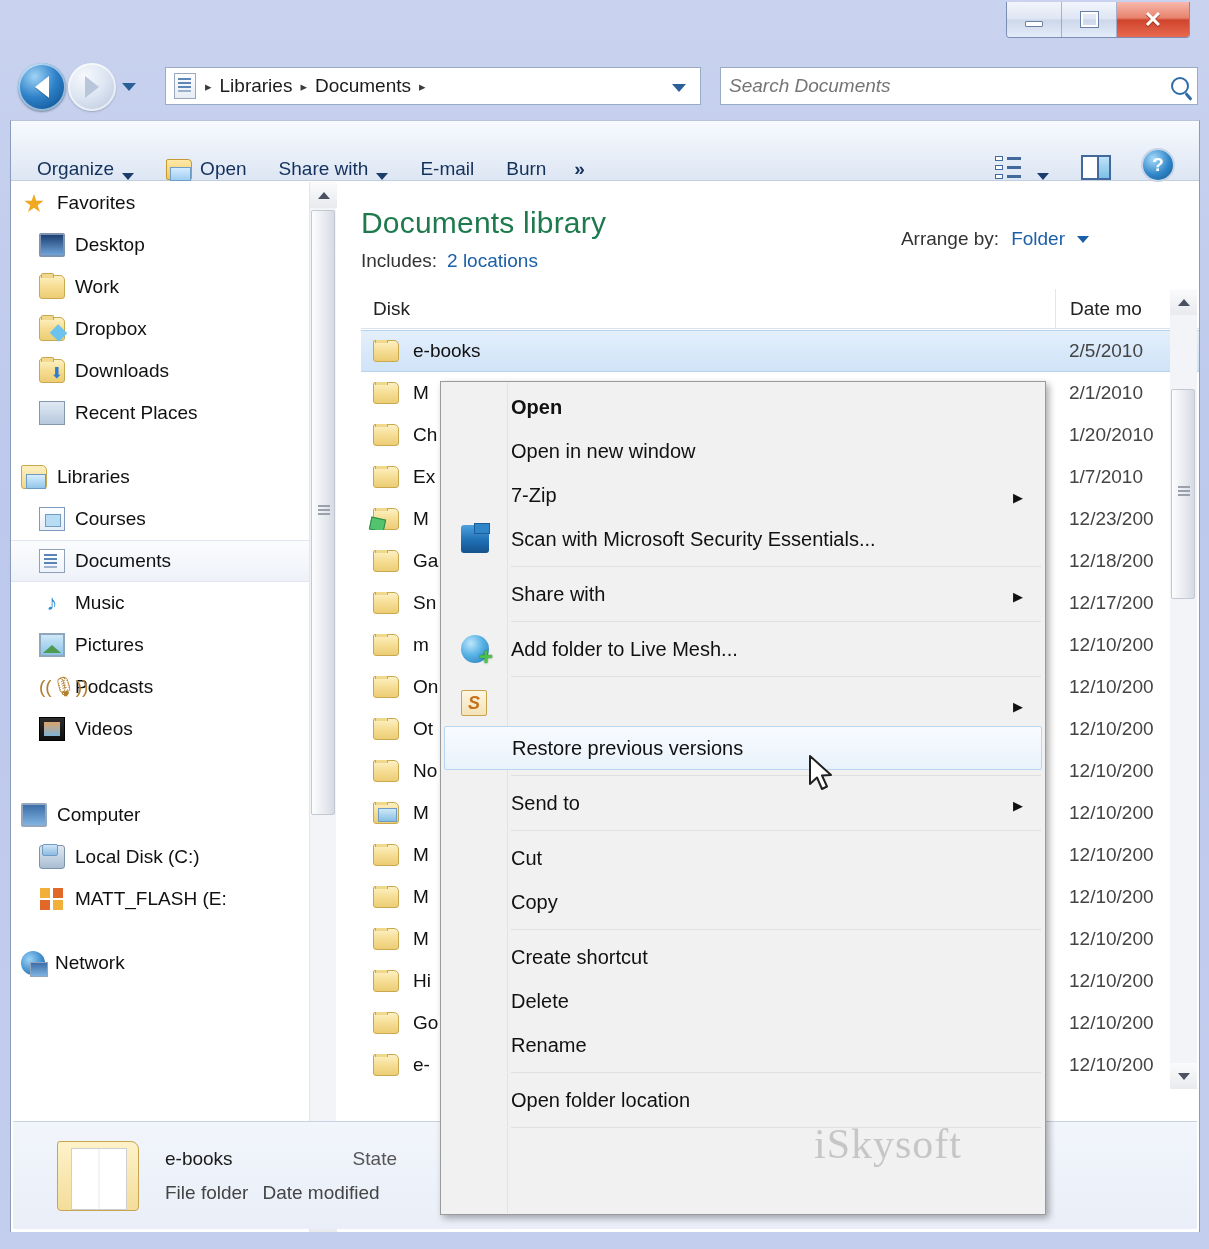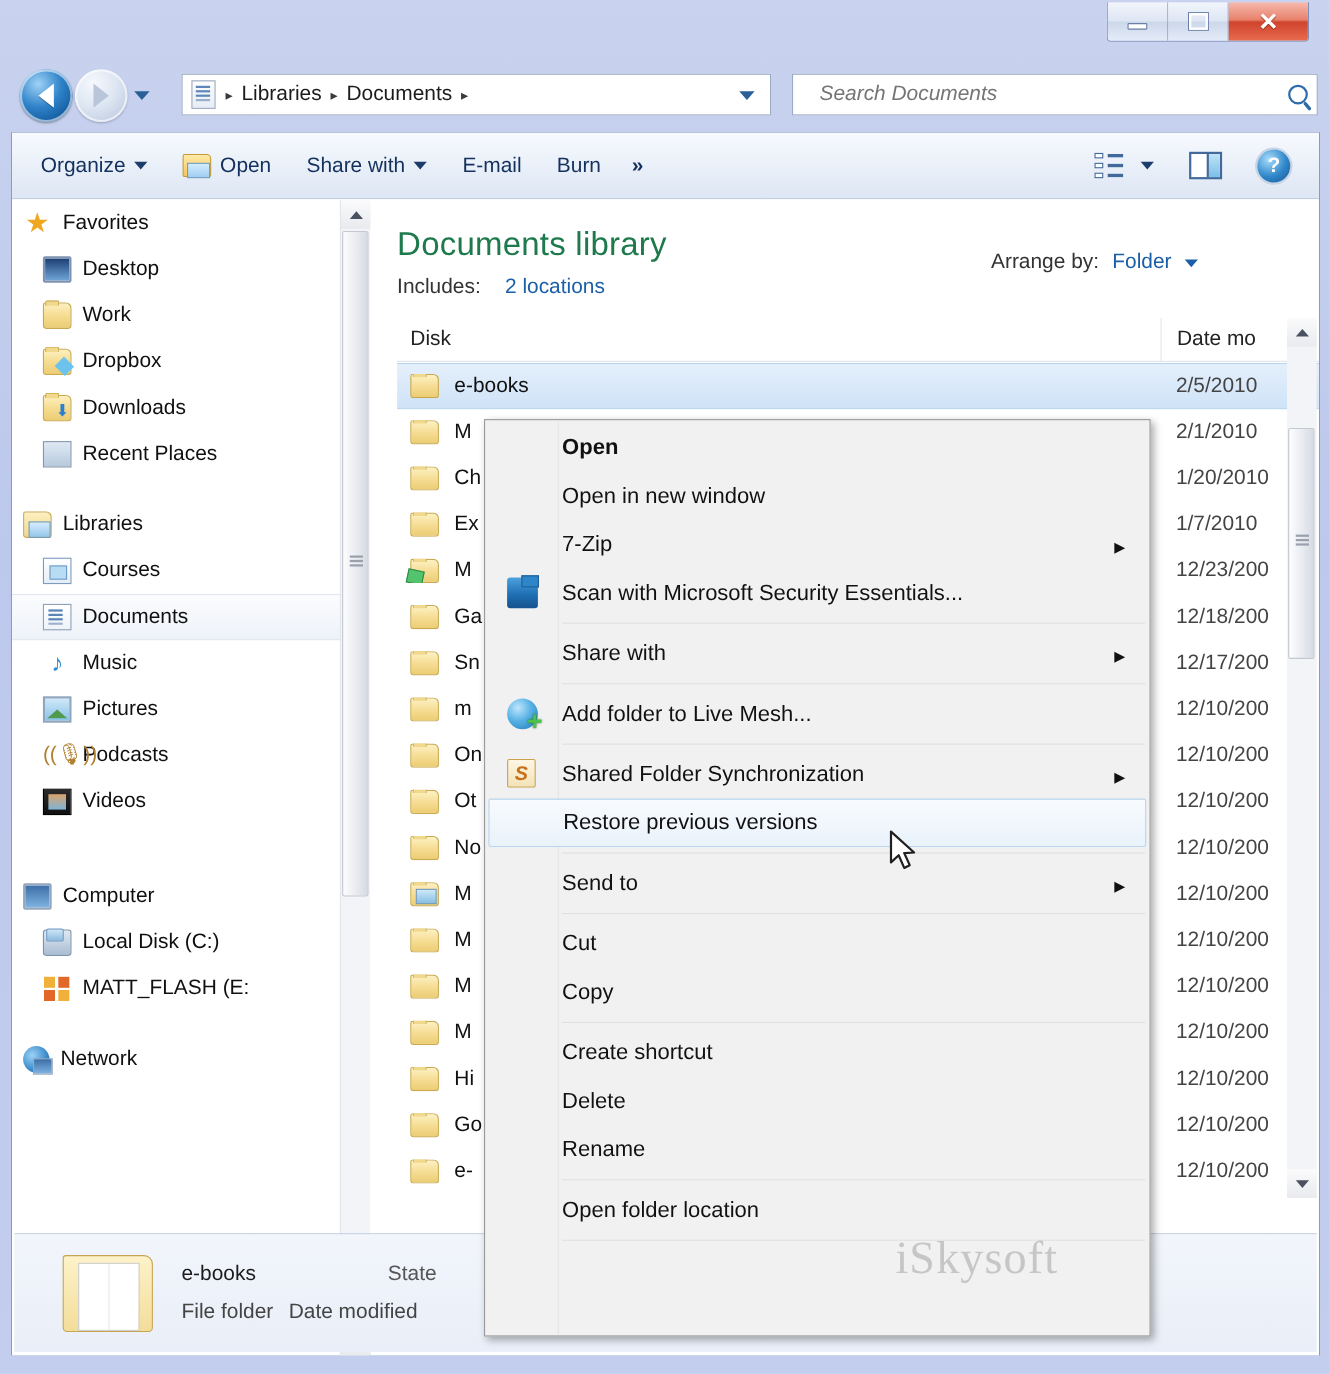--- a/index.html
+++ b/index.html
@@ -95,41 +95,40 @@
   }
   #searchbox {
     position:absolute; left:710px; top:12px; width:478px; height:38px;
     background:#fff; border:1px solid #9aabc4;
     display:flex; align-items:center; padding:0 8px;
   }
   #searchbox input {
     flex:1; border:none; outline:none; font-size:19px;
     font-style:italic; color:#ef4444; font-family:"Liberation Sans",sans-serif;
     background:transparent;
-    margin-left:16px;
   }
   .mag { width:18px;height:18px;border:2.5px solid #2d6ca8;border-radius:50%; position:relative; }
   .mag:after{content:"";position:absolute;width:3px;height:9px;background:#2d6ca8;right:-3px;bottom:-8px;transform:rotate(-40deg);border-radius:2px;}
 
   
   #client {
     position:absolute; left:0; top:120px; width:1190px; height:1112px;
     background:#fff;
     border:1px solid #8b9cbb;
     border-top:1px solid #b6c3da;
   }
 
   
   #cmdbar {
     position:absolute; left:0; top:0; width:1188px; height:60px;
     background:linear-gradient(180deg,#f7fafe 0%,#eaf0f9 50%,#dde6f3 100%);
     border-bottom:1px solid #c3cfe0;
     display:flex; align-items:center; padding:0 10px;
   }
-  .cmd { display:flex; align-items:center; gap:8px; padding:0 16px; height:100%; color:#13315c; font-size:19px; white-space:nowrap;}
+  .cmd { display:flex; align-items:flex-end; gap:8px; padding:0 16px; height:100%; color:#13315c; font-size:19px; white-space:nowrap;}
   .cmd .mini-caret { width:0;height:0;border-left:6px solid transparent;border-right:6px solid transparent;border-top:7px solid #1c3c6b; }
   .openfolder-ic {
     width:26px;height:21px;position:relative;
     background:linear-gradient(180deg,#ffe9a8,#f3c65c);
     border:1px solid #c49a33; border-radius:2px 4px 2px 2px;
   }
   .openfolder-ic:after{content:"";position:absolute;left:3px;top:7px;width:19px;height:12px;background:linear-gradient(180deg,#d5ecff,#9fcdf0);border:1px solid #6f9fc7;}
   #cmdspacer{ flex:1; }
   .viewicon { width:26px;height:24px; position:relative; }
   .viewicon i { position:absolute; left:0; width:8px; height:5px; border:1px solid #41699c; background:#fff; display:block;}
@@ -204,21 +203,21 @@
   .tri-rt { width:0;height:0;border-top:6px solid transparent;border-bottom:6px solid transparent;border-left:7px solid #4a5160;}
 
   
   #listpane {
     position:absolute; left:326px; top:61px; width:862px; height:1050px;
     background:#fff; overflow:hidden;
   }
   #libhdr { position:absolute; left:24px; top:24px; }
   #libtitle { font-size:30px; color:#1e7a4d; letter-spacing:.2px; }
   #libinc { font-size:19px; color:#333; margin-top:10px; display:flex; gap:10px;}
-  #libinc .val { color:#1b5fa8;margin-left:12px; }
+  #libinc .val { color:#1b5fa8; }
   #arrange { position:absolute; right:110px; top:46px; display:flex; align-items:center; gap:12px; font-size:19px;}
   #arrange .lbl { color:#333; }
   #arrange .val { color:#1b5fa8; }
   #arrange .mini-caret { width:0;height:0;border-left:6px solid transparent;border-right:6px solid transparent;border-top:7px solid #1b5fa8; }
 
   #colhdr {
     position:absolute; left:24px; top:107px; width:838px; height:40px;
     border-bottom:1px solid #dfe3e9;
     display:flex; align-items:center;
     font-size:19px; color:#222;
@@ -742,21 +741,20 @@
         <span class="sub" style="font-size: 13px;">▶</span>
       </div>
       <div class="msep"></div>
       <div class="mi">
         <span class="mico mesh"></span>
         <span>Add folder to Live Mesh...</span>
       </div>
       <div class="msep"></div>
       <div class="mi">
         <span class="mico sfs">S</span>
-        <span>Shared Folder Synchronization</span>
         <span class="sub" style="font-size: 13px;">▶</span>
       </div>
       <div class="mi hl">
         <span>Restore previous versions</span>
       </div>
       <div class="msep"></div>
       <div class="mi">
         <span>Send to</span>
         <span class="sub" style="font-size: 13px;">▶</span>
       </div>

